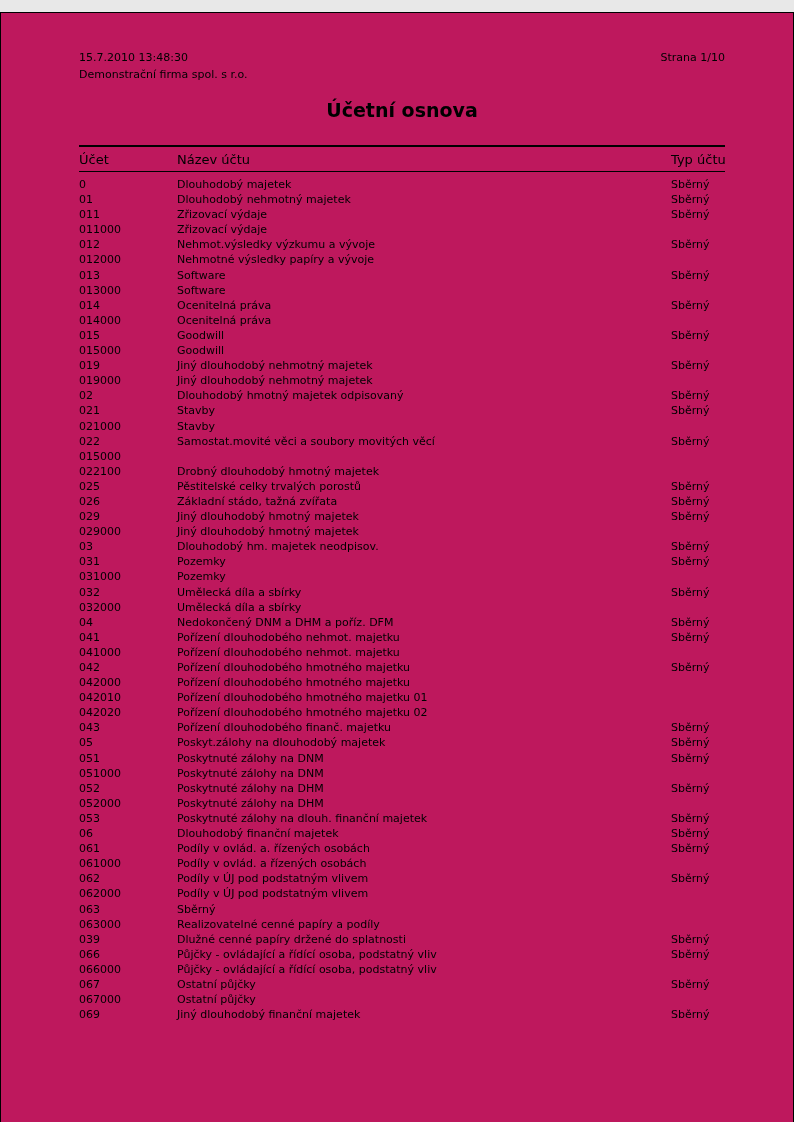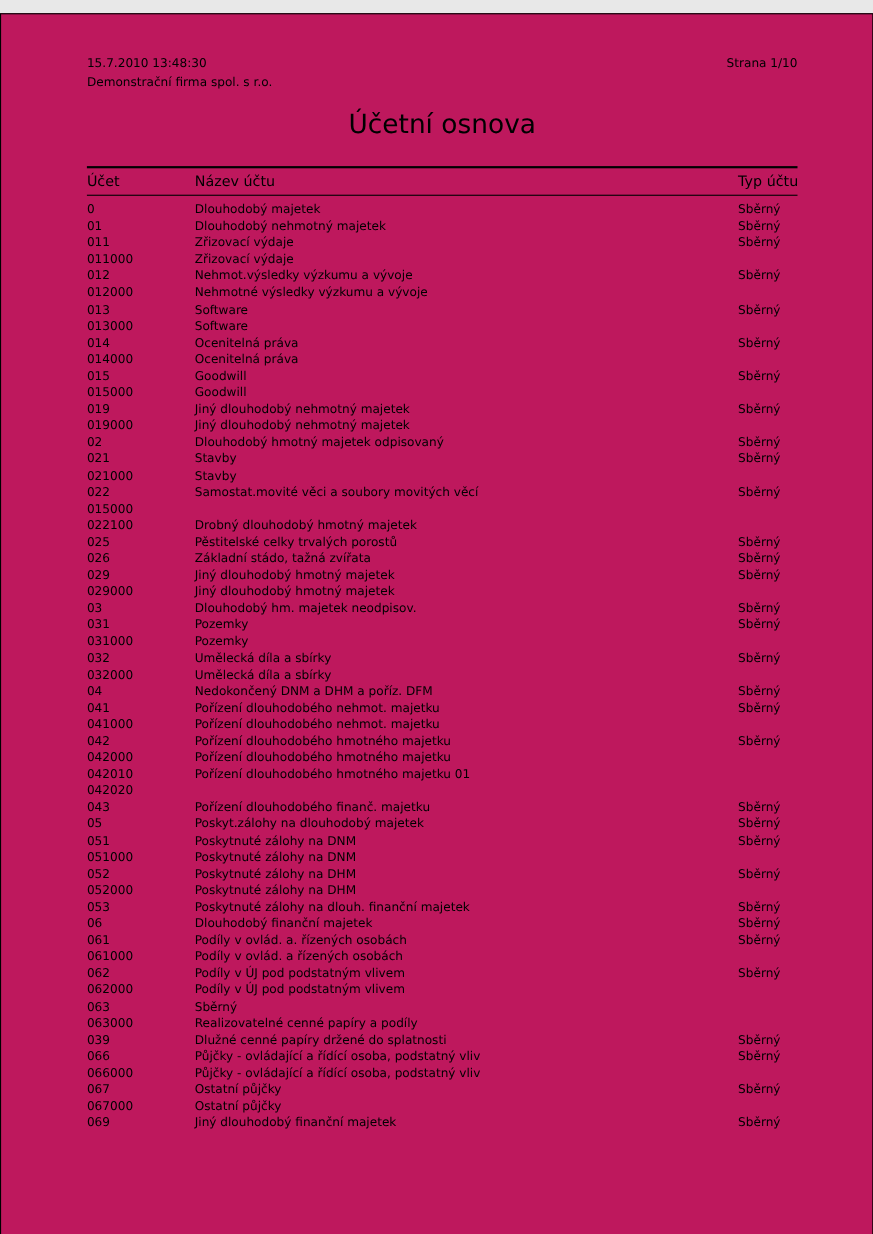--- a/index.html
+++ b/index.html
@@ -18,22 +18,22 @@
   .header-row {
     display: flex;
     justify-content: space-between;
     align-items: flex-start;
     font-size: 11px;
   }
   .header-left div { line-height: 17px; }
   .header-right { line-height: 17px; }
   .report-title {
     text-align: center;
-    font-size: 24px;
-    font-weight: normal;
+    font-size: 19px;
+    font-weight: bold;
     margin-top: 16px;
     letter-spacing: 0px;
   }
   .table { margin-top: 24px; }
   .thead {
     display: grid;
     grid-template-columns: 98px 1fr 54px;
     border-top: 2px solid #000000;
     border-bottom: 1px solid #000000;
     font-size: 13px;
@@ -90,21 +90,21 @@
           <div class="td col1">Zřizovací výdaje</div>
           <div class="td col2"></div>
         </div>
         <div class="tr">
           <div class="td col0">012</div>
           <div class="td col1">Nehmot.výsledky výzkumu a vývoje</div>
           <div class="td col2">Sběrný</div>
         </div>
         <div class="tr">
           <div class="td col0">012000</div>
-          <div class="td col1">Nehmotné výsledky výzkumu a vývoje</div>
+          <div class="td col1">Nehmotné výsledky papíry a vývoje</div>
           <div class="td col2"></div>
         </div>
         <div class="tr">
           <div class="td col0">013</div>
           <div class="td col1">Software</div>
           <div class="td col2">Sběrný</div>
         </div>
         <div class="tr">
           <div class="td col0">013000</div>
           <div class="td col1">Software</div>
@@ -239,20 +239,21 @@
           <div class="td col1">Pořízení dlouhodobého hmotného majetku</div>
           <div class="td col2"></div>
         </div>
         <div class="tr">
           <div class="td col0">042010</div>
           <div class="td col1">Pořízení dlouhodobého hmotného majetku 01</div>
           <div class="td col2"></div>
         </div>
         <div class="tr">
           <div class="td col0">042020</div>
+          <div class="td col1">Pořízení dlouhodobého hmotného majetku 02</div>
           <div class="td col2"></div>
         </div>
         <div class="tr">
           <div class="td col0">043</div>
           <div class="td col1">Pořízení dlouhodobého finanč. majetku</div>
           <div class="td col2">Sběrný</div>
         </div>
         <div class="tr">
           <div class="td col0">05</div>
           <div class="td col1">Poskyt.zálohy na dlouhodobý majetek</div>

